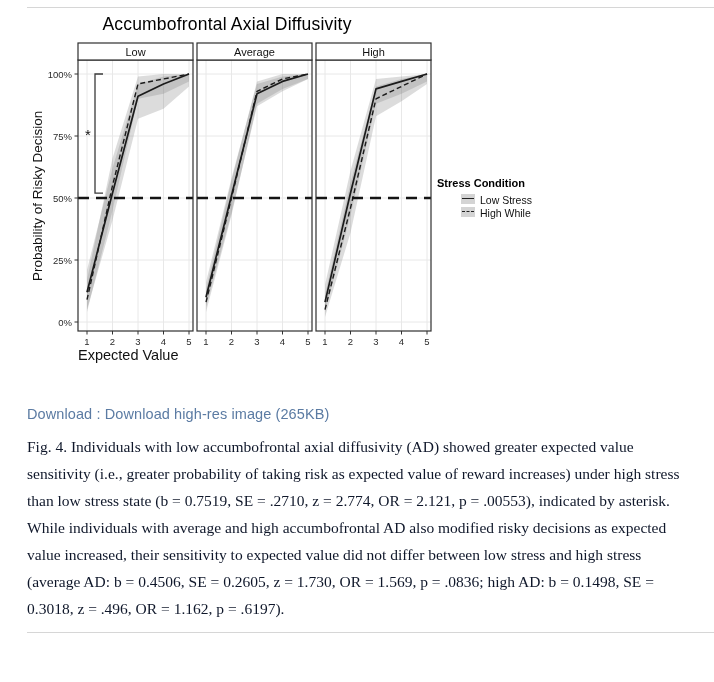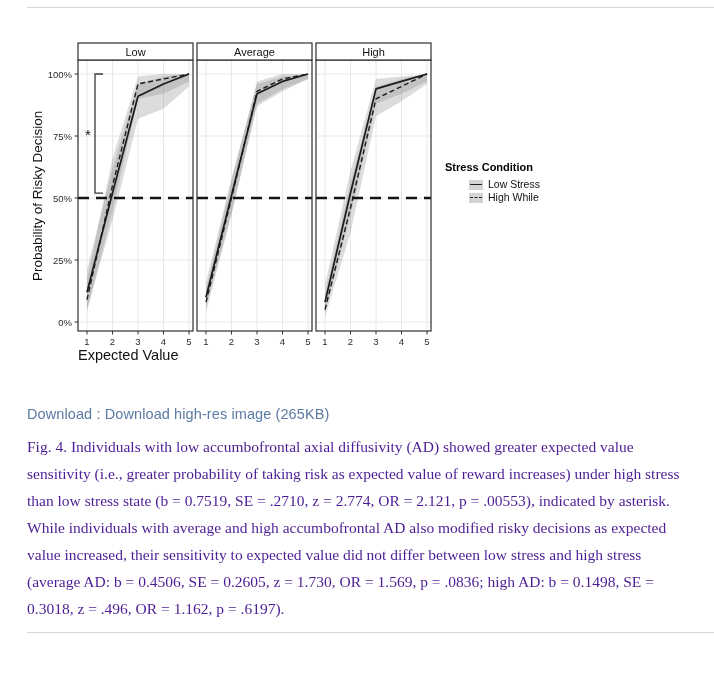--- a/index.html
+++ b/index.html
@@ -36,24 +36,24 @@
     font-size: 13.5px; color: #111;
     white-space: nowrap;
   }
   .x-axis-label {
     position: absolute; top: 339px; left: 51px; width: 353px;
     text-align: left;
     font-size: 14.5px; color: #111;
   }
   
   .legend {
-    position: absolute; left: 410px; top: 153px; width: 150px; margin-left: 8px;
+    position: absolute; left: 410px; top: 169px; width: 150px;
   }
   .legend-title { font-size: 11px; font-weight: bold; color: #000; margin-bottom: 5px; }
-  .legend-item { display: flex; align-items: flex-end; margin-bottom: 1px; font-size: 10.5px; color: #111; padding-left: 24px; }
+  .legend-item { display: flex; align-items: flex-start; margin-bottom: 1px; font-size: 10.5px; color: #111; padding-left: 24px; }
   .legend-key {
     width: 14px; height: 10px; background: #d4d4d4;
     position: relative; margin-right: 5px; flex: 0 0 auto;
   }
   .legend-key::after {
     content: ""; position: absolute; left: 1px; right: 1px; top: 4px;
     border-top: 1.5px solid #222;
   }
   .legend-key.dashed::after { border-top-style: dashed; }
   
@@ -65,30 +65,31 @@
     text-decoration: none;
     margin-bottom: 11px;
     letter-spacing: 0.1px;
   }
   
   .caption {
     width: 658px;
     font-family: "Liberation Serif", serif;
     font-size: 15.5px;
     line-height: 27px;
-    color: #4c1d95;
+    color: #0f172a;
   }
   .bottom-divider { margin-top: 10px; }
 </style>
 </head>
 <body>
 
 <hr class="divider">
 
 <div class="figure">
+  <div class="chart-title">Accumbofrontal Axial Diffusivity</div>
 
   <svg class="plot-svg" width="430" height="352">
       <rect x="51" y="52" width="115" height="271" fill="#fff"></rect>
       <line x1="60" x2="60" y1="52" y2="323" stroke="#e8e8e8" stroke-width="1"></line>
       <line x1="85.5" x2="85.5" y1="52" y2="323" stroke="#e8e8e8" stroke-width="1"></line>
       <line x1="111" x2="111" y1="52" y2="323" stroke="#e8e8e8" stroke-width="1"></line>
       <line x1="136.5" x2="136.5" y1="52" y2="323" stroke="#e8e8e8" stroke-width="1"></line>
       <line x1="162" x2="162" y1="52" y2="323" stroke="#e8e8e8" stroke-width="1"></line>
       <line x1="51" x2="166" y1="314" y2="314" stroke="#e8e8e8" stroke-width="1"></line>
       <line x1="51" x2="166" y1="252" y2="252" stroke="#e8e8e8" stroke-width="1"></line>

